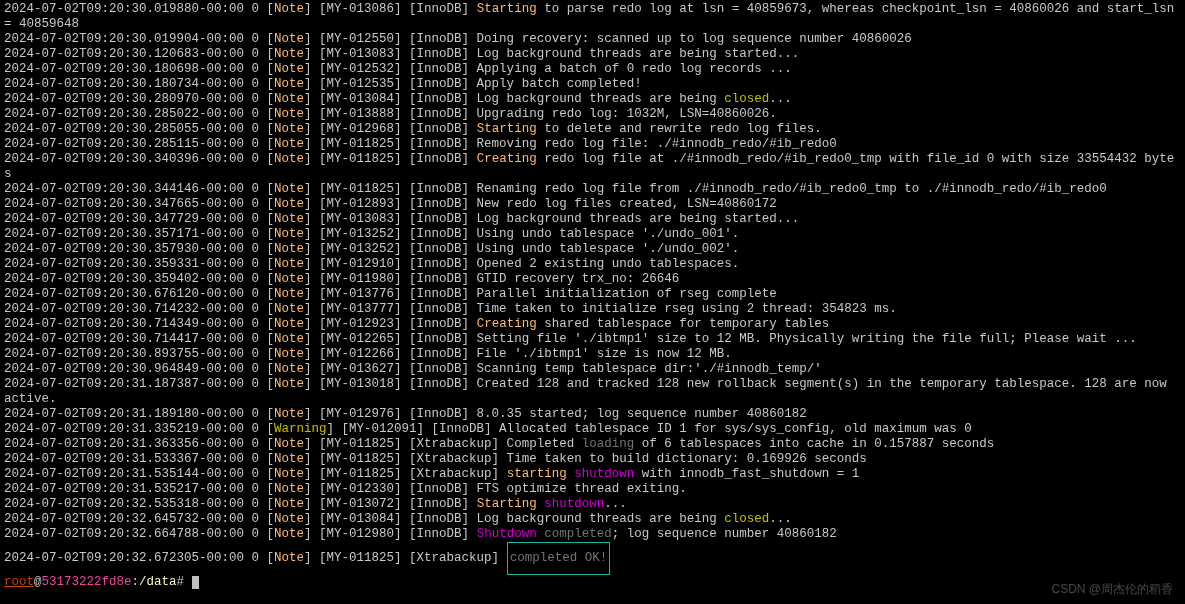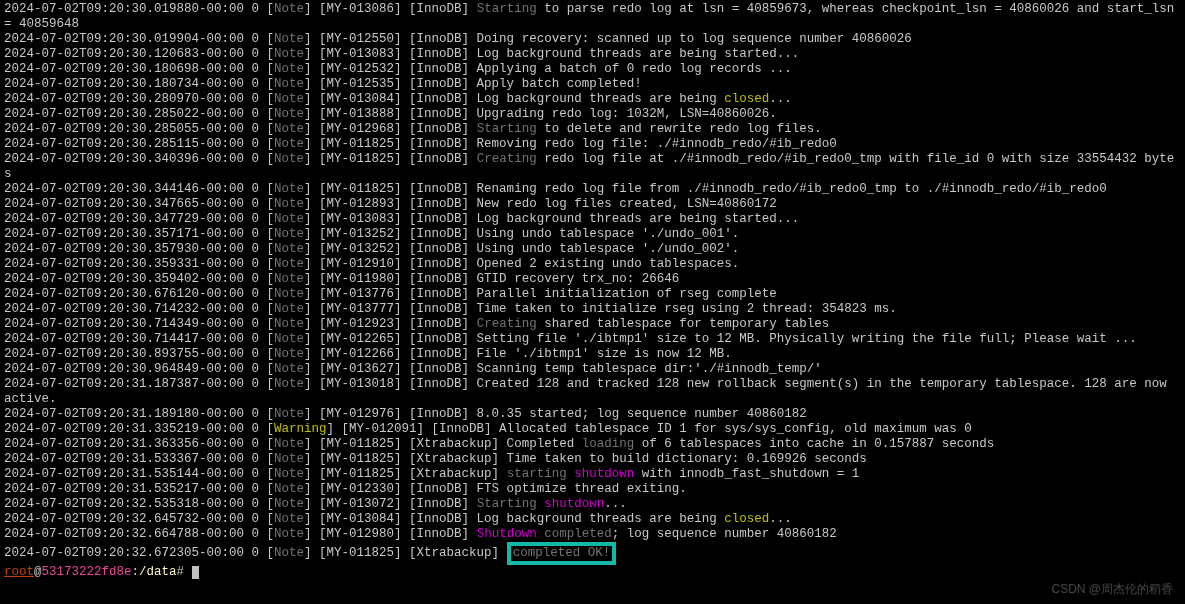--- a/index.html
+++ b/index.html
@@ -14,28 +14,28 @@
     font-family: "Consolas", "Menlo", "Courier New", monospace;
     font-size: 12.5px;
     line-height: 15px;
     color: #c0c0c0;
     white-space: pre-wrap;
     word-break: break-all;
     padding: 2px 4px;
     position: relative;
   }
   .white { color: #c8c8c8; }
-  .cyan { color: #737373; }
+  .cyan { color: #fdba74; }
   .yellow { color: #c0c000; }
   .green { color: #737373; text-align: center; }
   .magenta { color: #d000d0; }
   .bracket { color: #c8c8c8; }
   .red-box {
-    border: 4px solid #14b8a6;
-    padding: 0 2px;
+    border: 1px solid #14b8a6;
+    padding: 8px 2px;
     display: inline-block;
   }
   .prompt-user { color: #c2410c; text-decoration: underline; }
   .prompt-host { color: #ec4899; }
   .prompt-path { color: #fef9c3; }
   .cursor {
     display: inline-block;
     width: 7px;
     height: 13px;
     background: #c0c0c0;

